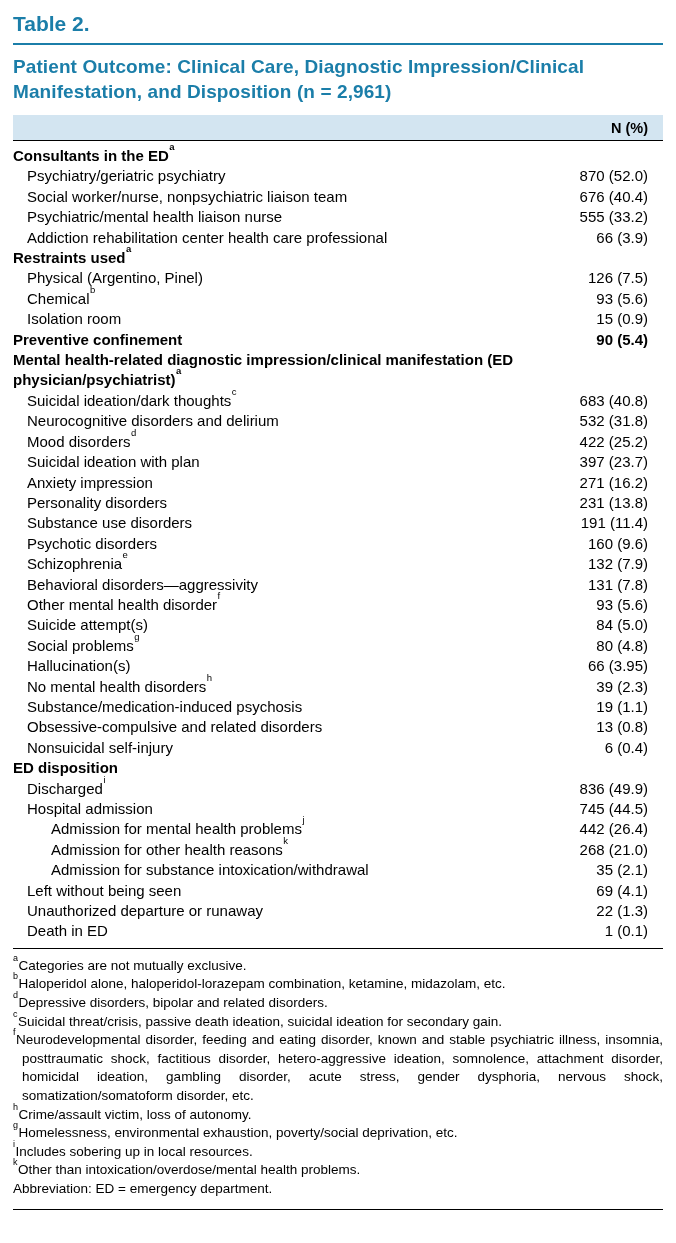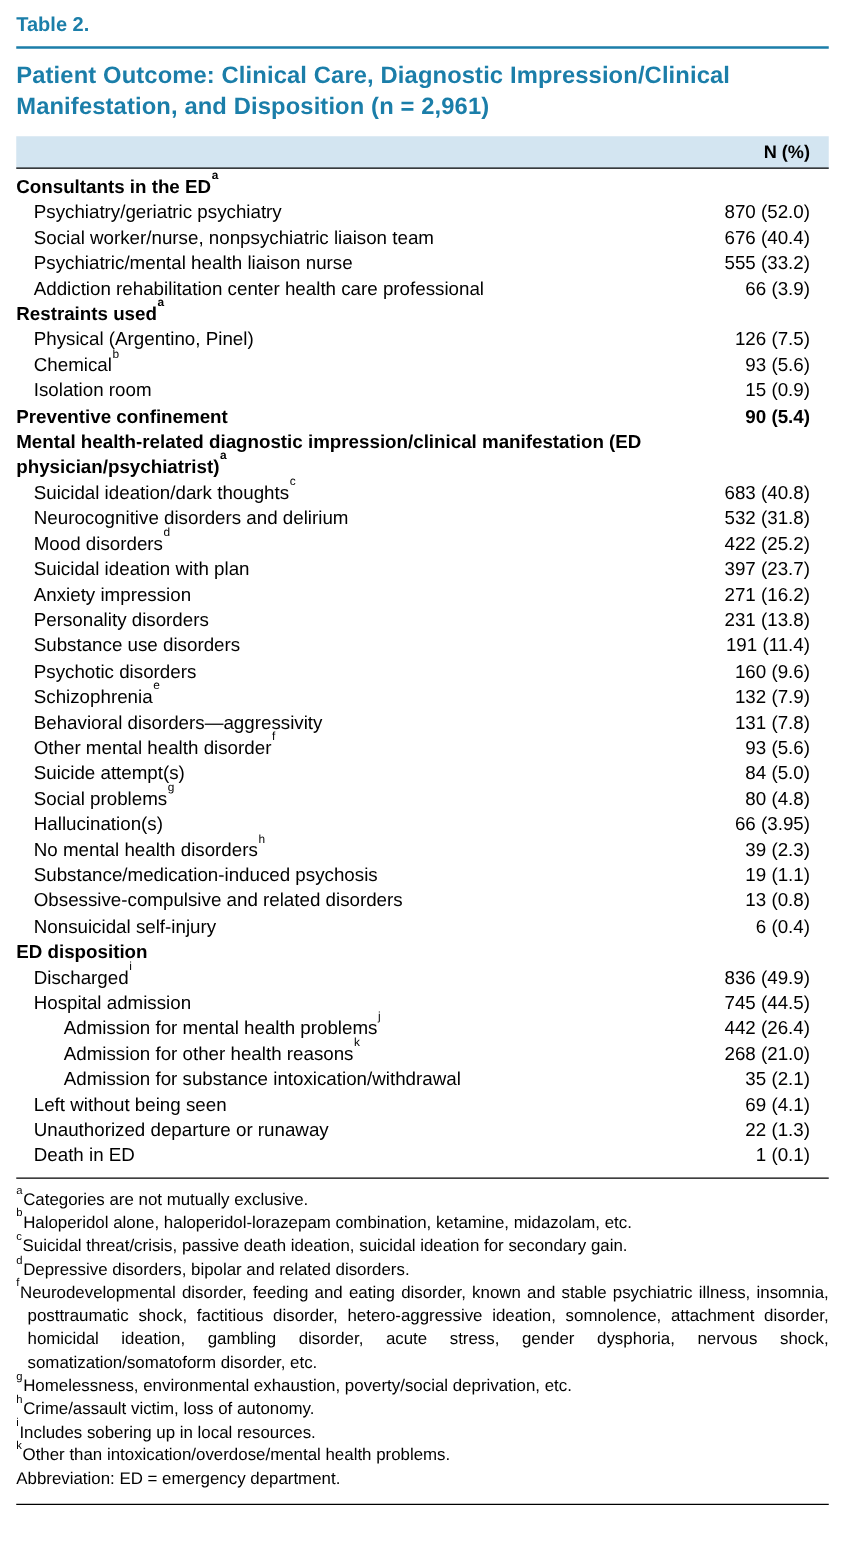--- a/index.html
+++ b/index.html
@@ -12,21 +12,21 @@
   }
   .page {
     width: 676px;
     min-height: 1243px;
     padding: 10px 13px 6px 13px;
     background: #fff;
   }
   .table-label {
     color: #1b7ea9;
     font-weight: bold;
-    font-size: 16px;
+    font-size: 21px;
     padding: 2px 0 7px 0;
   }
   .teal-rule {
     height: 2px;
     background: #1b7ea9;
     margin-bottom: 9px;
   }
   .title {
     color: #1b7ea9;
     font-weight: bold;
@@ -254,22 +254,22 @@
       </div>
       <div class="row level-1">
         <span class="label">Death in ED</span>
         <span class="value">1 (0.1)</span>
       </div>
     </div>
 
   <div class="footnotes" id="footnotes">
       <div class="footnote"><sup class="marker">a</sup><span>Categories are not mutually exclusive.</span></div>
       <div class="footnote"><sup class="marker">b</sup><span>Haloperidol alone, haloperidol-lorazepam combination, ketamine, midazolam, etc.</span></div>
+      <div class="footnote"><sup class="marker">d</sup><span>Depressive disorders, bipolar and related disorders.</span></div>
       <div class="footnote"><sup class="marker">c</sup><span>Suicidal threat/crisis, passive death ideation, suicidal ideation for secondary gain.</span></div>
-      <div class="footnote"><sup class="marker">d</sup><span>Depressive disorders, bipolar and related disorders.</span></div>
       <div class="footnote"><sup class="marker">f</sup><span>Neurodevelopmental disorder, feeding and eating disorder, known and stable psychiatric illness, insomnia, posttraumatic shock, factitious disorder, hetero-aggressive ideation, somnolence, attachment disorder, homicidal ideation, gambling disorder, acute stress, gender dysphoria, nervous shock, somatization/somatoform disorder, etc.</span></div>
+      <div class="footnote"><sup class="marker">h</sup><span>Crime/assault victim, loss of autonomy.</span></div>
       <div class="footnote"><sup class="marker">g</sup><span>Homelessness, environmental exhaustion, poverty/social deprivation, etc.</span></div>
-      <div class="footnote"><sup class="marker">h</sup><span>Crime/assault victim, loss of autonomy.</span></div>
       <div class="footnote"><sup class="marker">i</sup><span>Includes sobering up in local resources.</span></div>
       <div class="footnote"><sup class="marker">k</sup><span>Other than intoxication/overdose/mental health problems.</span></div>
       <div class="footnote"><span>Abbreviation: ED = emergency department.</span></div>
     </div>
 </div>
 
 </body></html>

